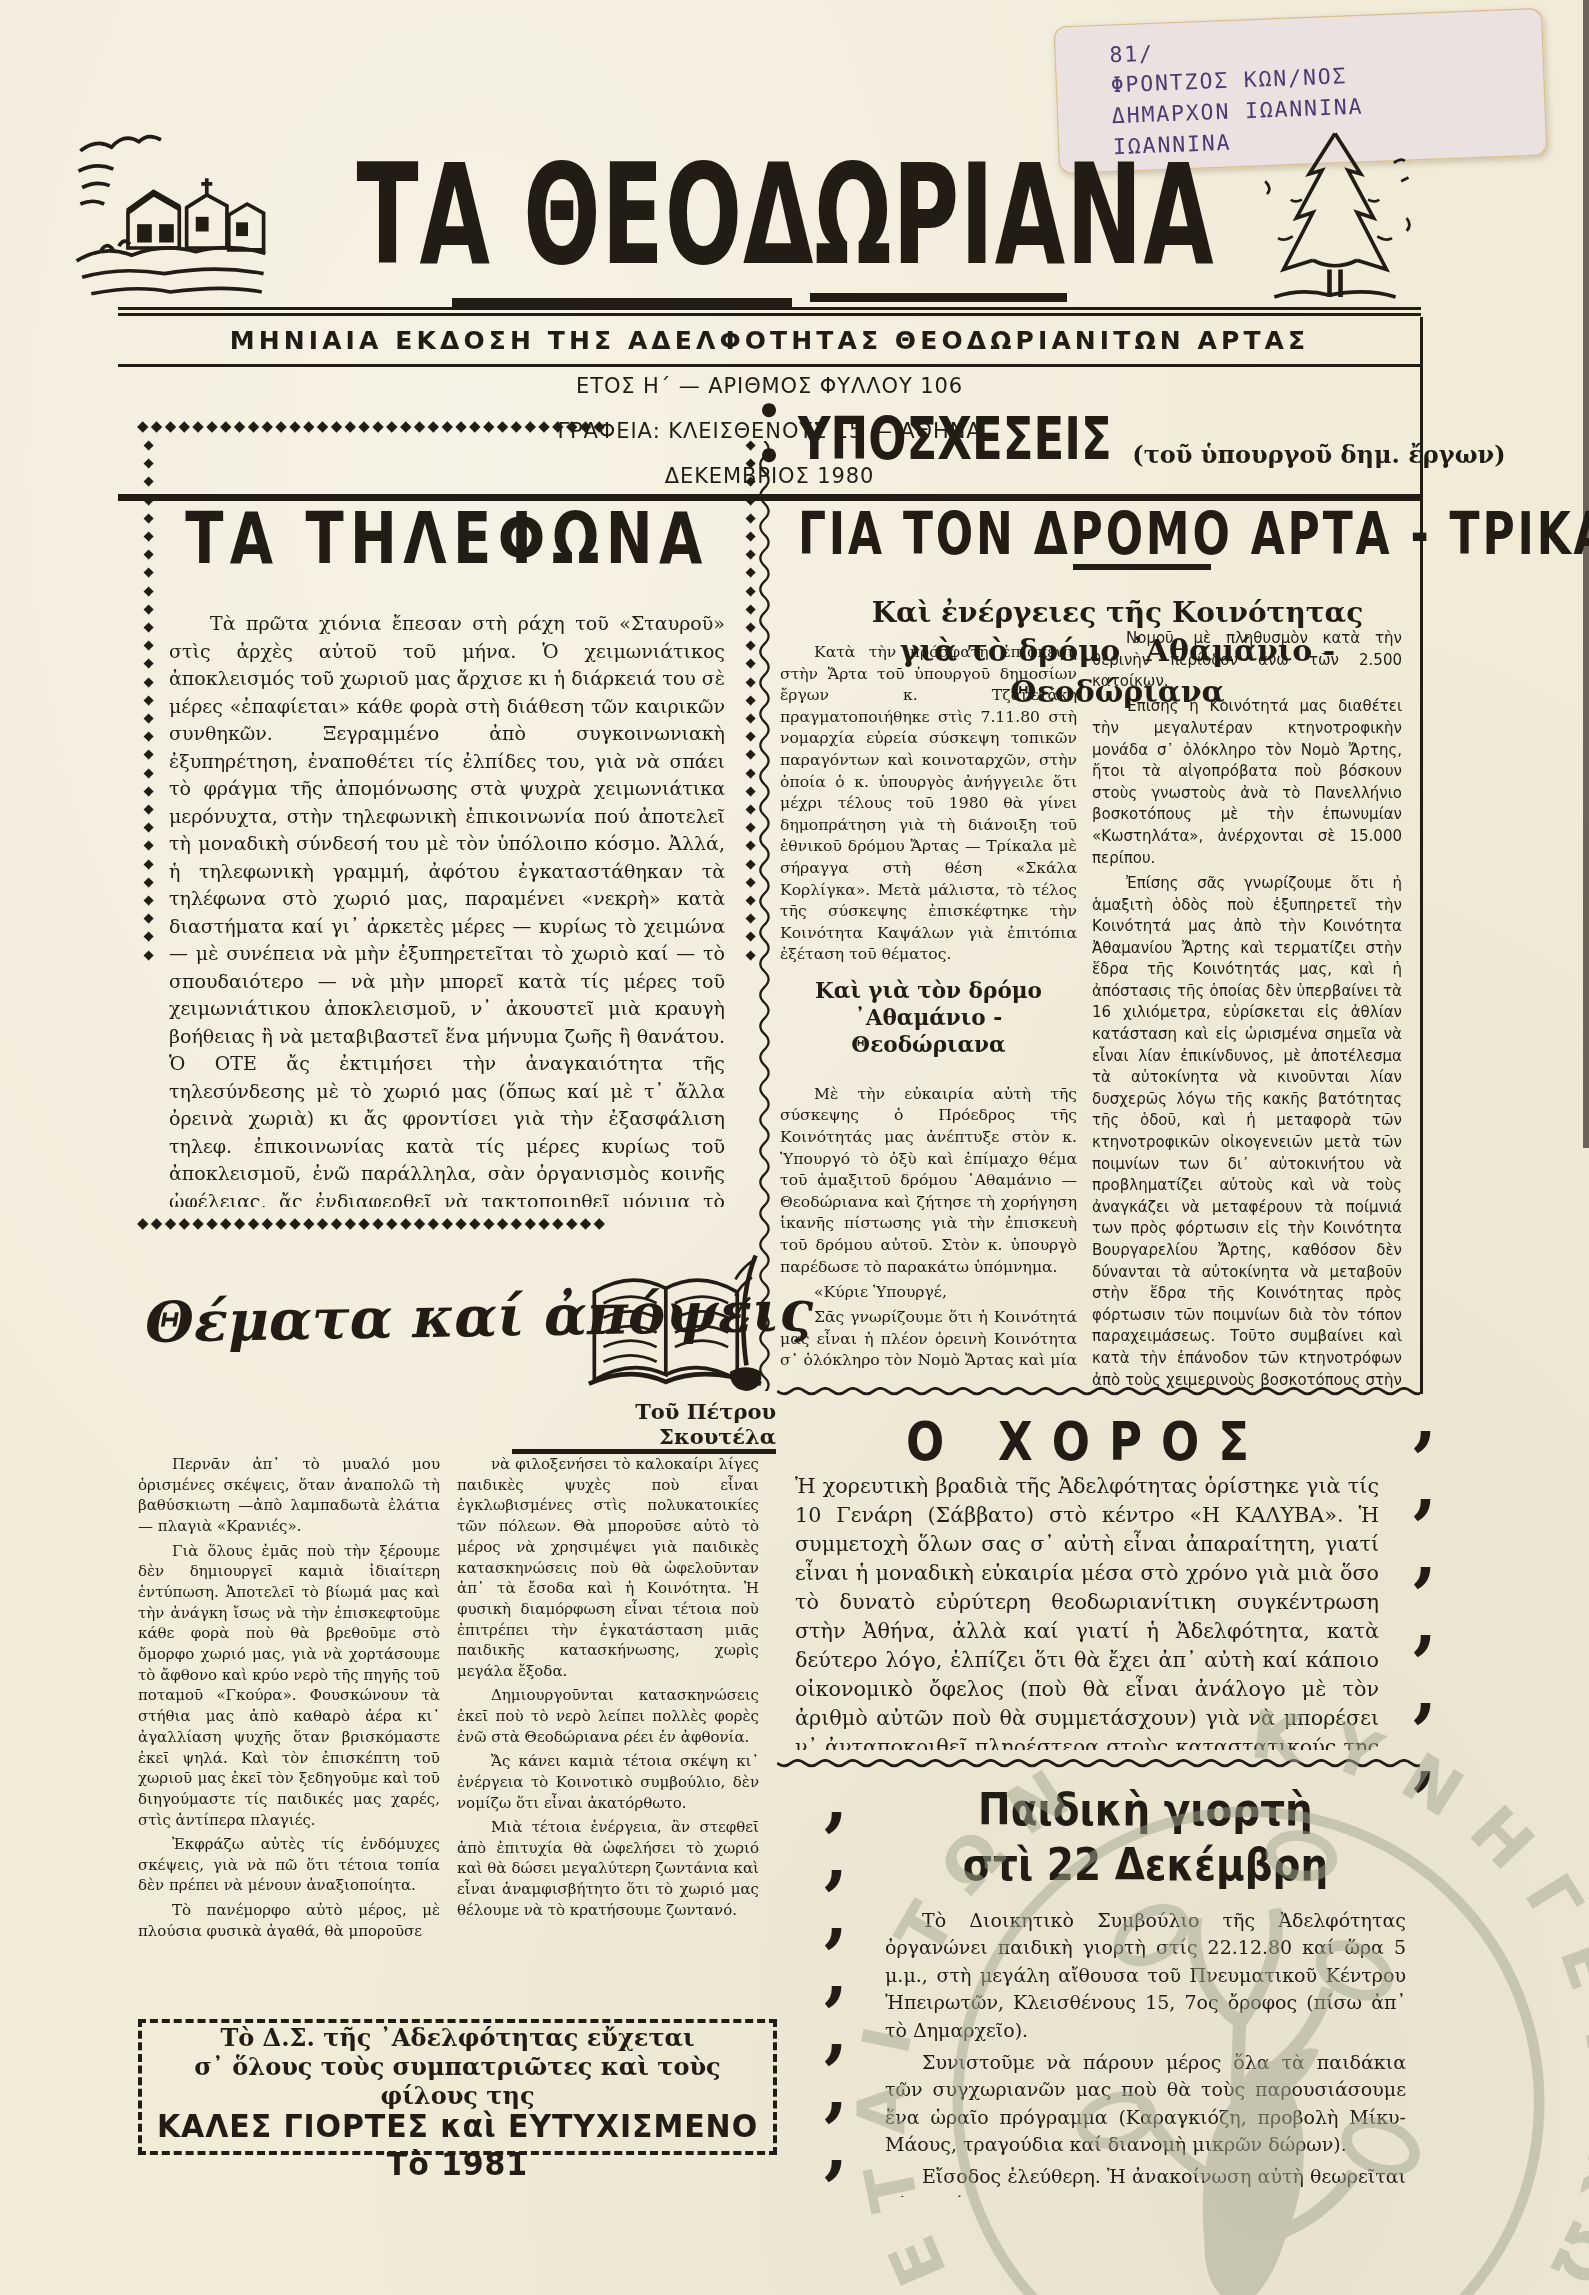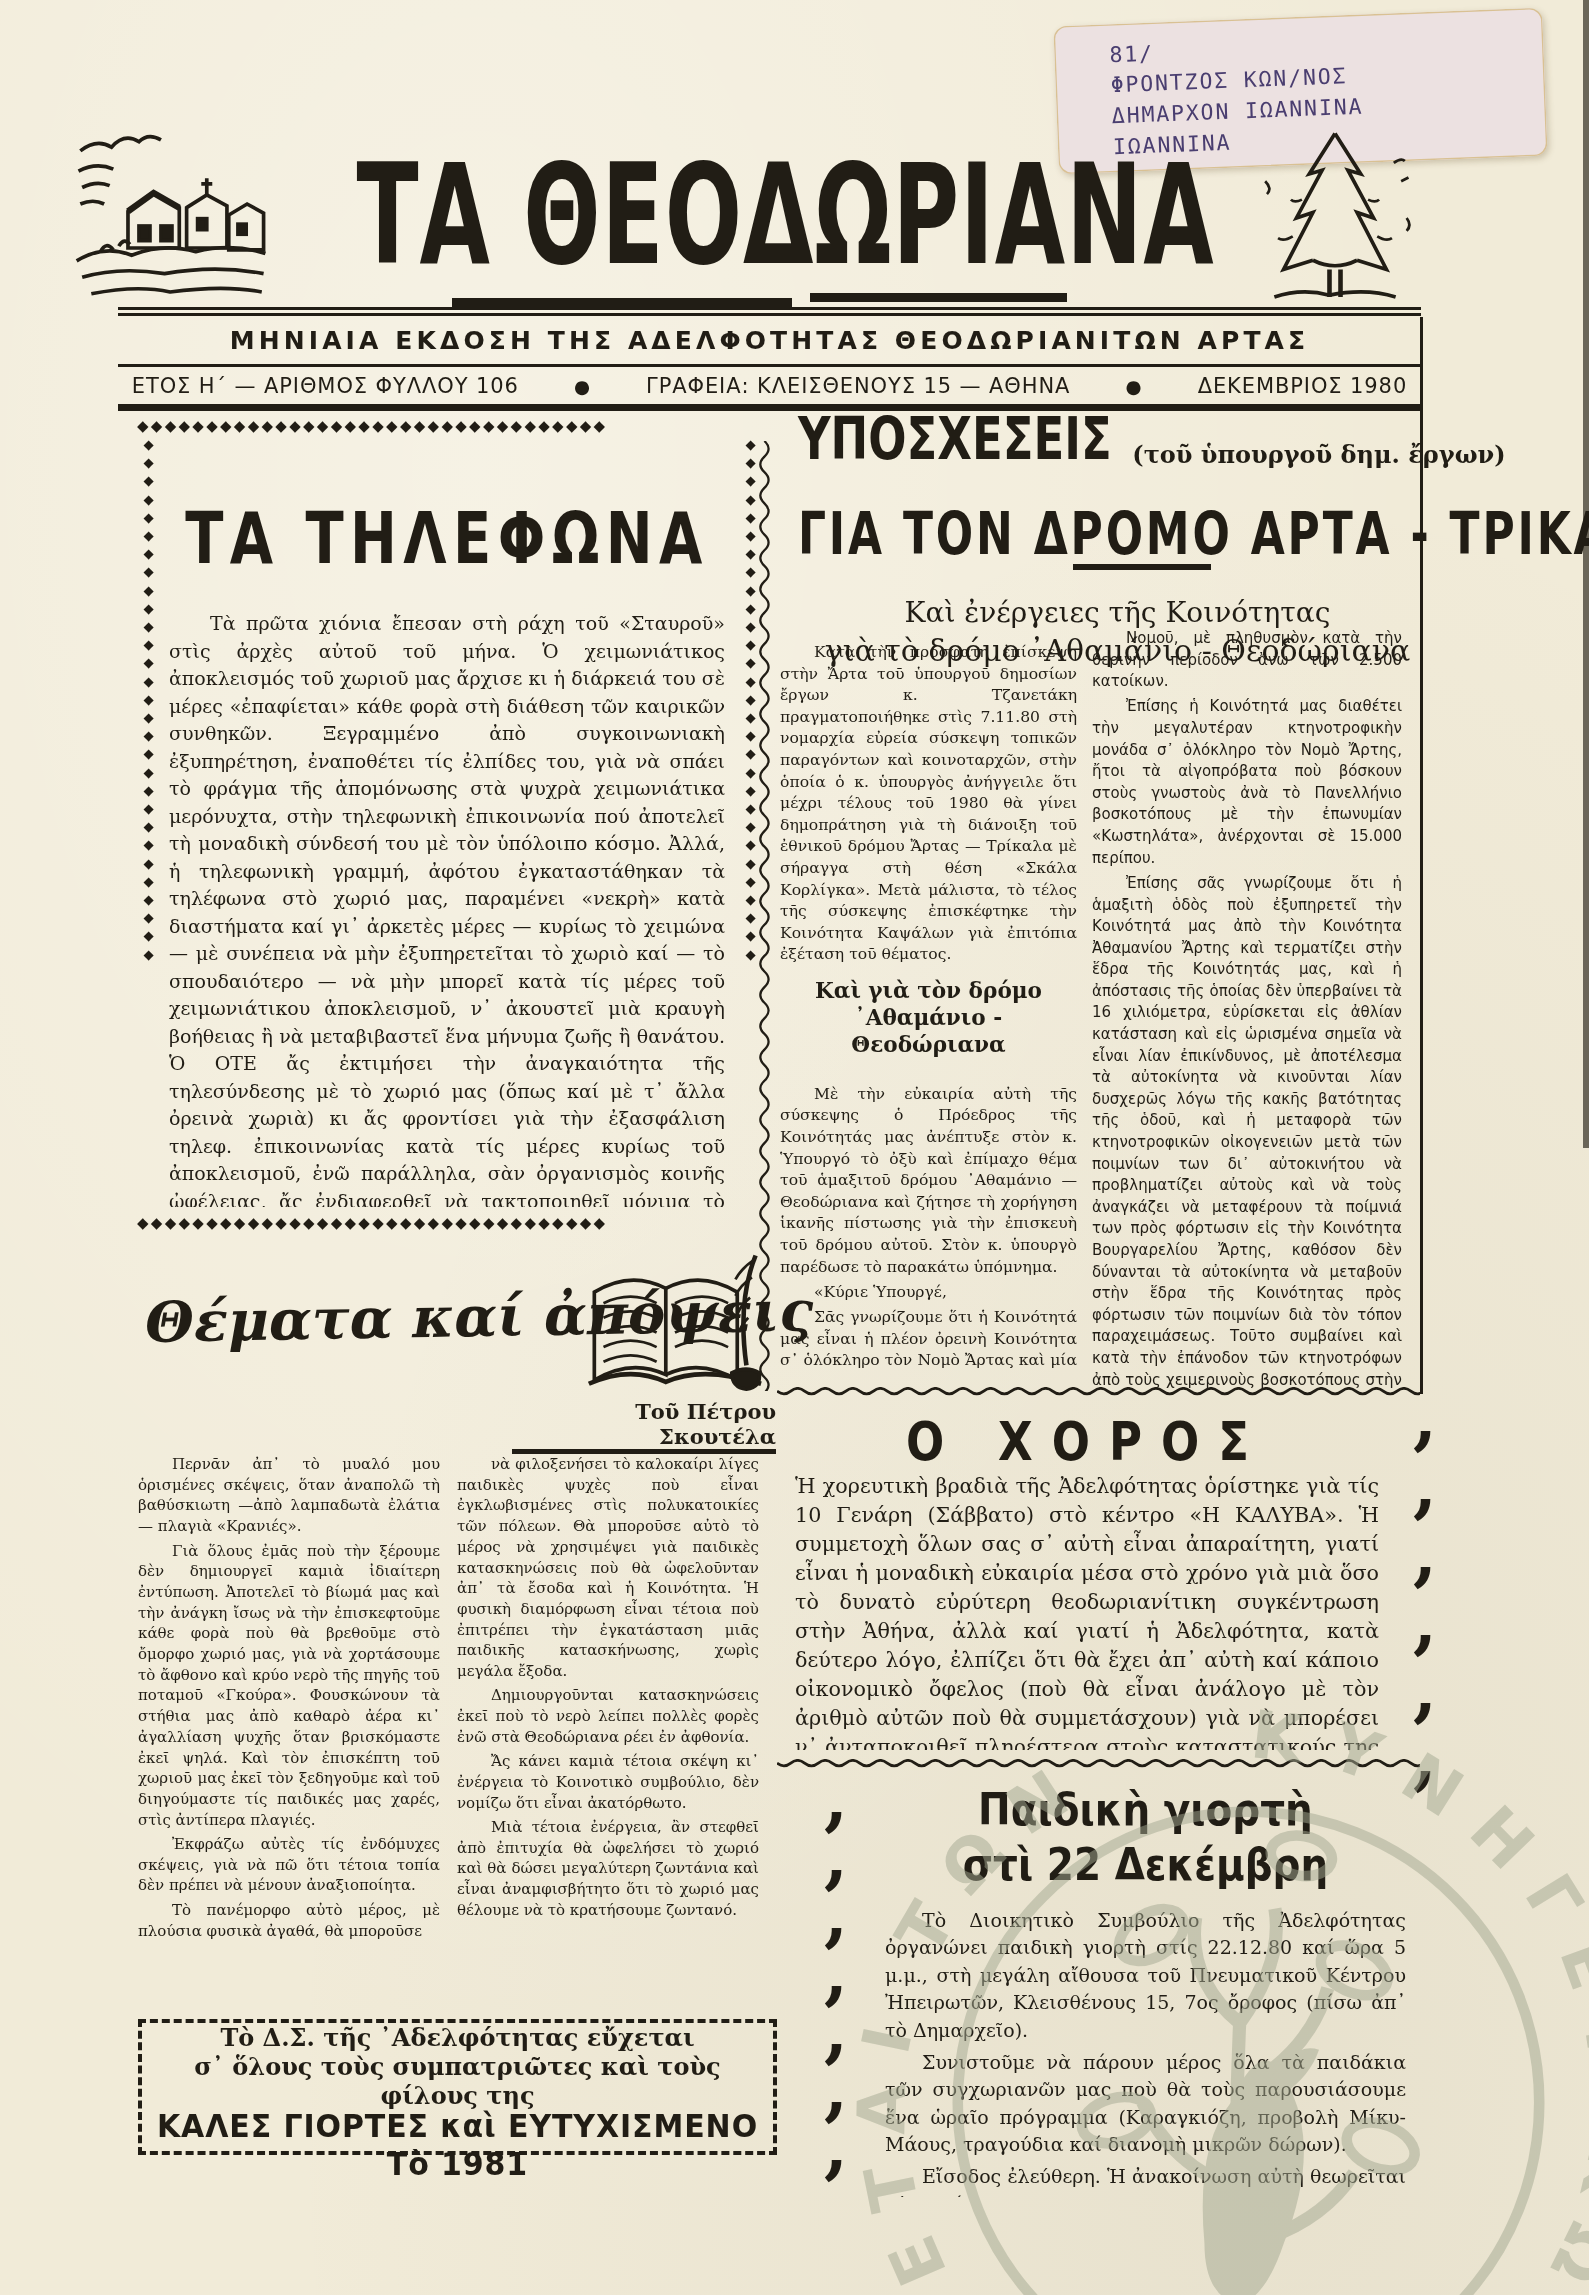--- a/index.html
+++ b/index.html
@@ -24,21 +24,21 @@
   .mast-title{left:317px; top:135px; width:937px; height:156px; text-align:center;}
   .mast-title span{display:inline-block; font-family:"DejaVu Sans", sans-serif; font-weight:bold;
         font-size:91px; letter-spacing:0.9px; transform:scaleY(1.52); transform-origin:top center; white-space:nowrap;}
   .tbar{background:var(--ink); height:9.2px;}
   .head-band{left:118px; top:307px; width:1303px;}
   .rule{background:var(--ink);}
   .band1{border-top:3.2px solid var(--ink); border-bottom:3.2px solid var(--ink); margin-top:3.7px;
          padding:10px 0 8.3px; text-align:center; font-family:"DejaVu Sans", sans-serif; font-weight:bold;
          font-size:25px; letter-spacing:4.1px;}
   .band2{display:flex; align-items:center; justify-content:space-between; padding:7.3px 13.8px 6.4px;
-         font-family:"DejaVu Sans", sans-serif; font-size:21px; letter-spacing:0.9px;}
+         font-family:"DejaVu Sans", sans-serif; font-size:21px; letter-spacing:0.9px;flex-direction:column;}
   .band2 .bullet{font-size:18.4px;}
   .vrule-right{left:1420px; top:317px; width:2.8px; height:1077px; background:var(--ink);}
 
   
   .telbox{left:137px; top:417px; width:621px; height:816px;}
   .diam{color:var(--ink); font-family:"DejaVu Sans", sans-serif; overflow:hidden; white-space:nowrap;}
   .diam.h{font-size:15px; letter-spacing:2.3px; height:19px; line-height:19px; width:100%;}
   .diam.v{writing-mode:vertical-rl; text-orientation:upright; font-size:13.3px; letter-spacing:3.2px;
           width:19px; height:776px; top:20px;}
   .diam.v.left{left:0;} .diam.v.right{right:0;}
@@ -52,21 +52,21 @@
   
   .prom-head{left:798px; top:420px; width:639px;}
   .kickrow{display:flex; align-items:flex-end; gap:20.7px; white-space:nowrap;}
   .kicker{display:inline-block; font-family:"DejaVu Sans", sans-serif; font-weight:bold; font-size:45px;
           transform:scaleY(1.3); transform-origin:bottom left;}
   .kicknote{font-weight:bold; font-size:24px; padding-bottom:3.7px;}
   .headline{margin-top:27px; height:60px;}
   .headline span{display:inline-block; font-family:"DejaVu Sans", sans-serif; font-weight:bold;
         font-size:44px; letter-spacing:2.8px; transform:scaleY(1.32); transform-origin:top left; white-space:nowrap;}
   .short-rule{width:138px; height:6px; background:var(--ink); margin:3.7px 0 24px 275px;}
-  .deck{text-align:center; font-weight:normal; font-size:28px; line-height:1.35; font-family:"DejaVu Serif",serif;}
+  .deck{text-align:center; font-weight:bold; font-size:28px; line-height:1.35; font-family:"DejaVu Serif",serif;}
   .col{overflow:hidden; text-align:justify;}
   .col p{text-indent:34px; margin-bottom:3.7px;}
   .pcol1{left:780px; top:642px; width:297px; height:730px; font-size:15.6px; line-height:21.6px;}
   .pcol2{left:1092px; top:628px; width:310px; height:760px; font-family:"DejaVu Sans", sans-serif;
          font-size:15px; line-height:21.6px;}
   .crosshead{text-align:center; font-weight:bold; font-size:21.6px; line-height:1.25; margin:12px 0 25px; text-indent:0;}
   .vzigzag{left:758px; top:441px;}
 
   
   .themes-head{left:145px; top:1285px; width:450px; font-family:"DejaVu Serif", serif; font-weight:bold;

